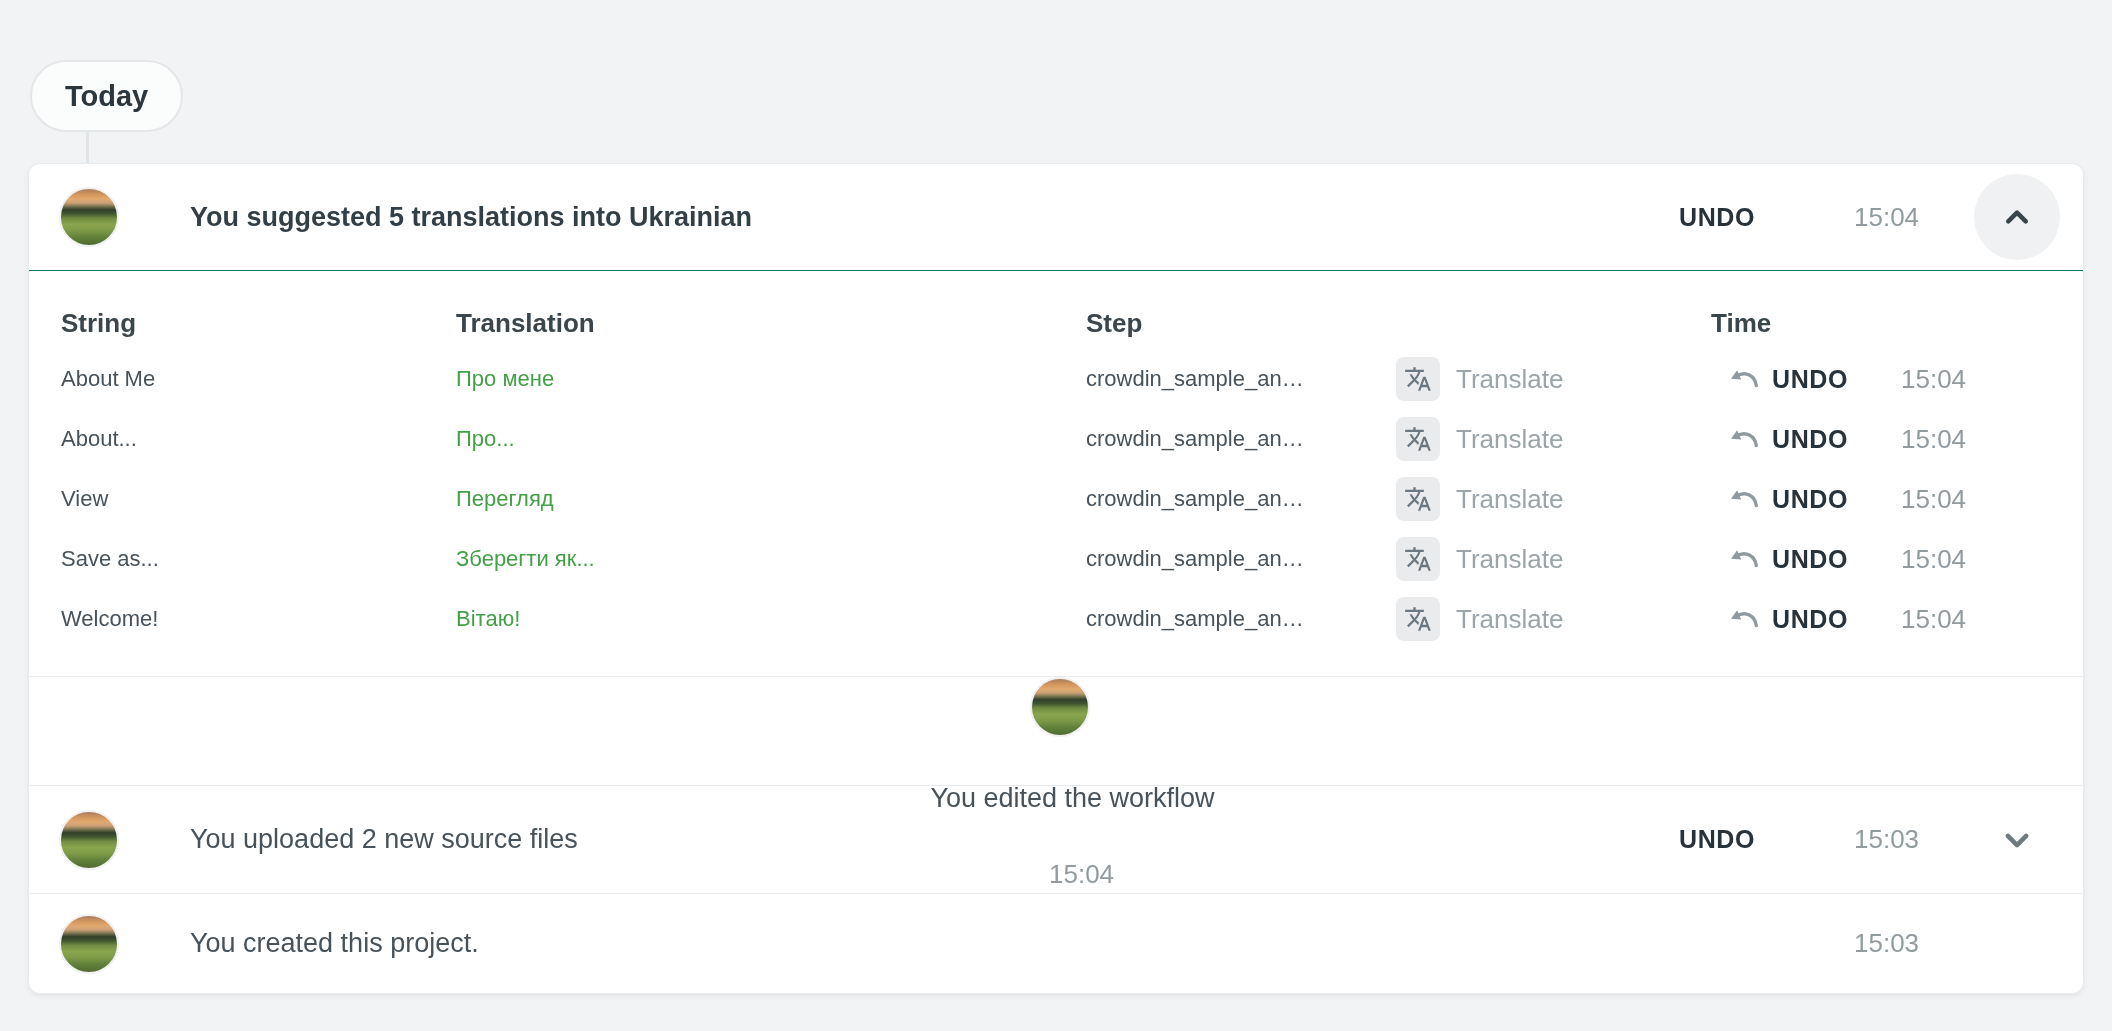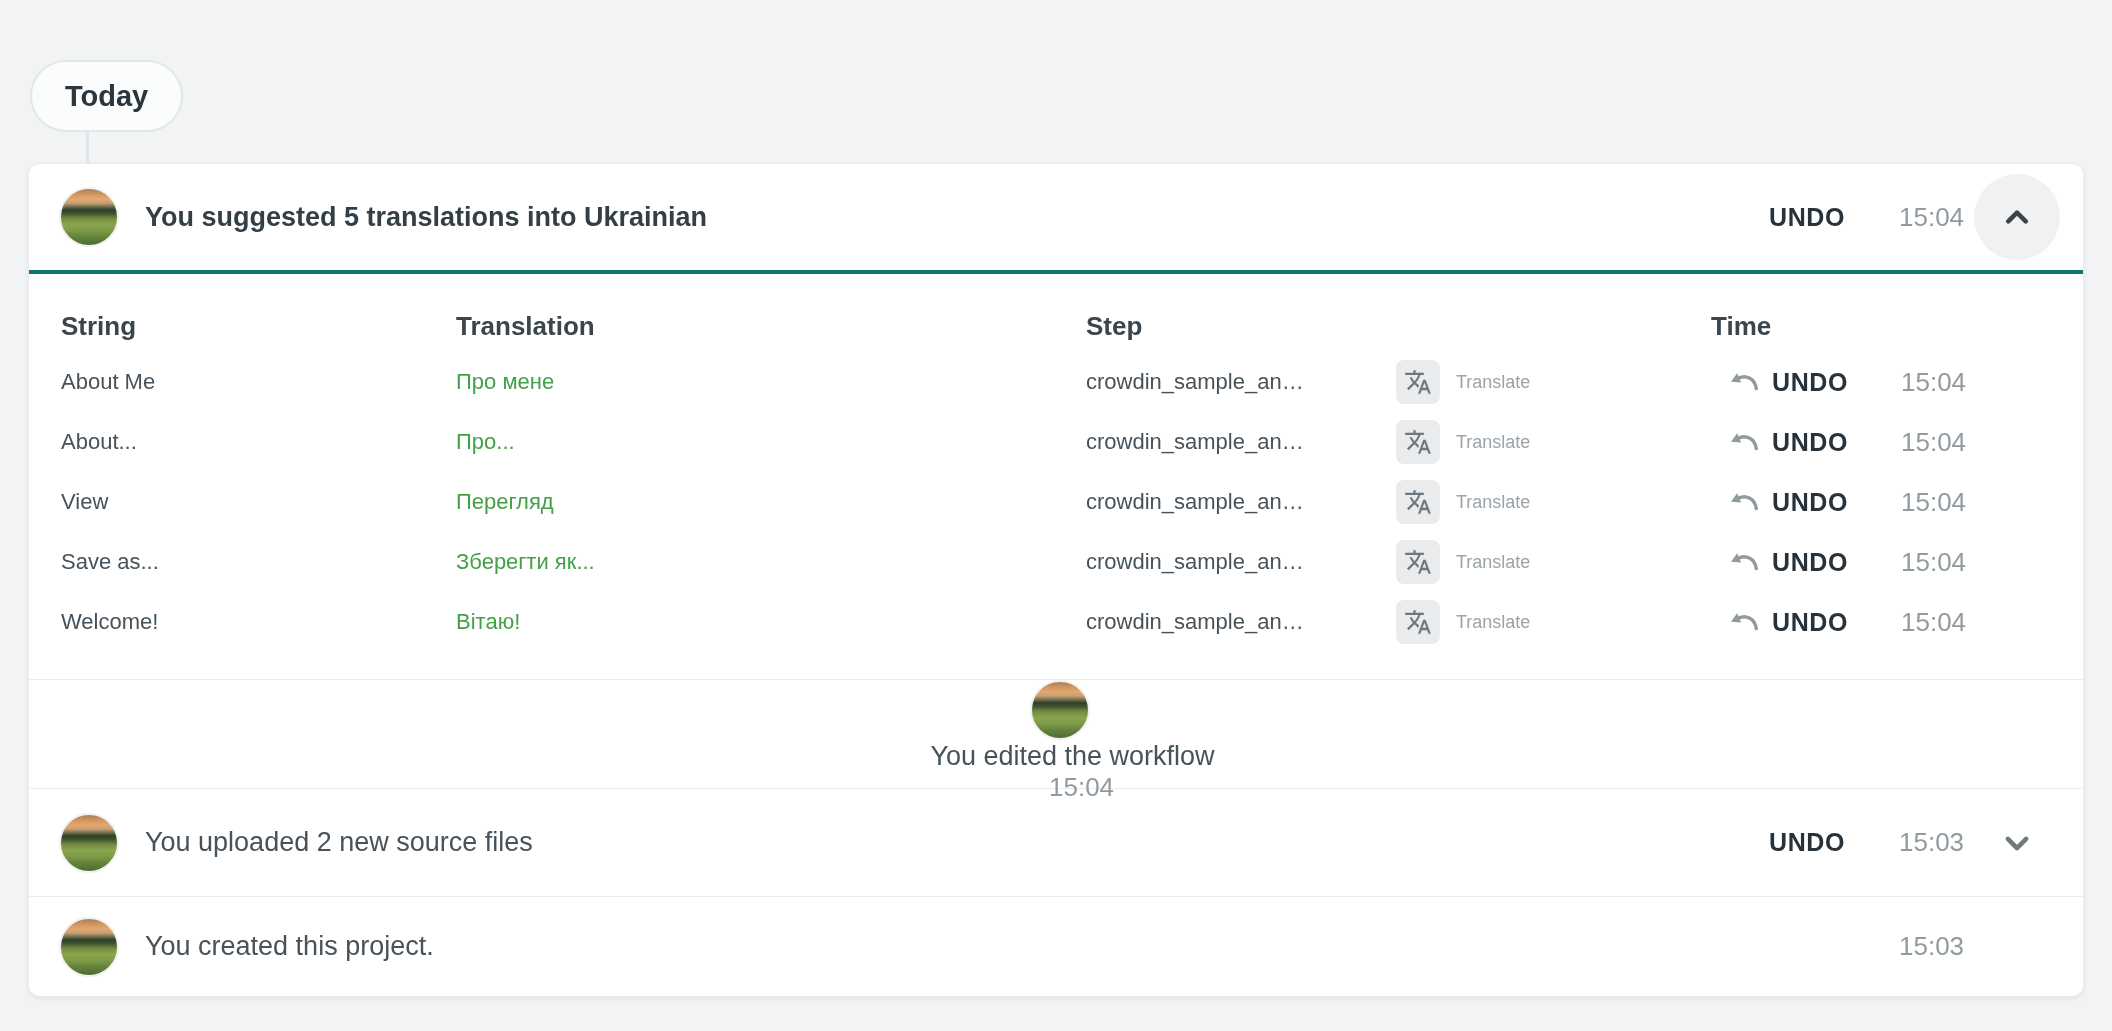--- a/index.html
+++ b/index.html
@@ -23,20 +23,21 @@
     position:absolute; left:28px; top:140px; width:2056px;
     background:#ffffff; border:1px solid #e9ebec; border-radius:12px;
     box-shadow:0 2px 5px rgba(60,64,67,.08);
     overflow:hidden;
   }
 
   
   .entry {
     display:flex; align-items:center;
     padding:0 23px 0 30px;
+    gap:45px;
   }
   .entry + .entry, .table-section + .entry { border-top:1px solid #e9ebec; }
   .entry-header   { height:106px; }
   .entry-workflow { height:109px;flex-direction:column; }
   .entry-uploaded { height:108px; }
   .entry-created  { height:100px; }
 
   .avatar {
     width:60px; height:60px; border-radius:50%;
     border:2px solid #f0f1f0;
@@ -62,36 +63,36 @@
     width:75px; margin-left:54px; font-size:26px; color:#919a9f; flex:0 0 auto;
   }
   .btn-slot { width:86px; height:86px; flex:0 0 auto; display:flex; align-items:center; justify-content:center; }
   .circle-btn {
     width:86px; height:86px; border-radius:50%; background:#eff1f2;
     border:none; cursor:pointer; display:flex; align-items:center; justify-content:center;
   }
   .flat-btn { background:none; border:none; cursor:pointer; display:flex; align-items:center; justify-content:center; }
 
   
-  .table-section { border-top:4px solid #0f766e; padding:26px 0 27px 0; }
+  .table-section { border-top:1px solid #0f766e; padding:26px 0 27px 0; }
   .trow {
     display:grid; grid-template-columns:395px 630px 310px 262px 190px 1fr;
     align-items:center; padding:0 23px 0 32px;
   }
   .trow.head { height:52px; }
   .trow.data { height:60px; }
   .th { font-size:26px; font-weight:bold; color:#3a454c; }
   .td { font-size:22px; color:#47525a; white-space:nowrap; overflow:hidden; }
   .td.translation { color:#43a047; }
   .cell-step { display:flex; align-items:center; }
   .step-icon-box {
     width:44px; height:44px; border-radius:8px; background:#e9ebed;
     display:flex; align-items:center; justify-content:center; flex:0 0 auto;
   }
-  .step-label { margin-left:16px; font-size:18px; color:#9aa4a9; }
+  .step-label { margin-left:16px; font-size:26px; color:#9aa4a9; }
   .cell-undo { display:flex; justify-content:flex-end; }
   .cell-time { font-size:26px; color:#919a9f; padding-left:53px; }
   .th.col-time { padding-left:53px; }
 </style>
 </head>
 <body>
 
 <div class="stage">
 
   <div class="date-badge">

